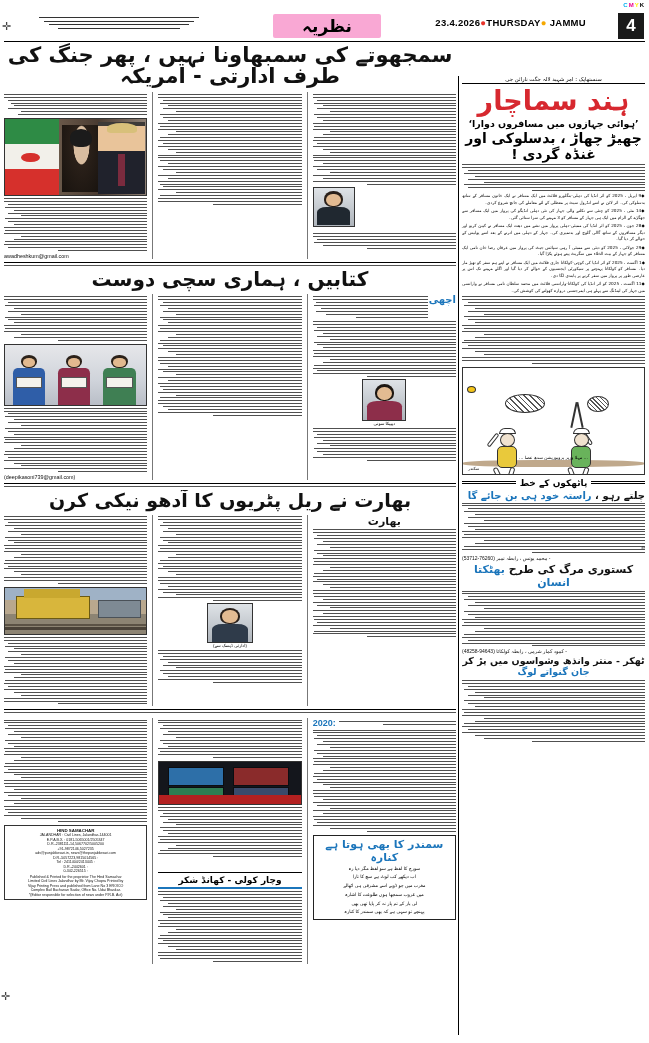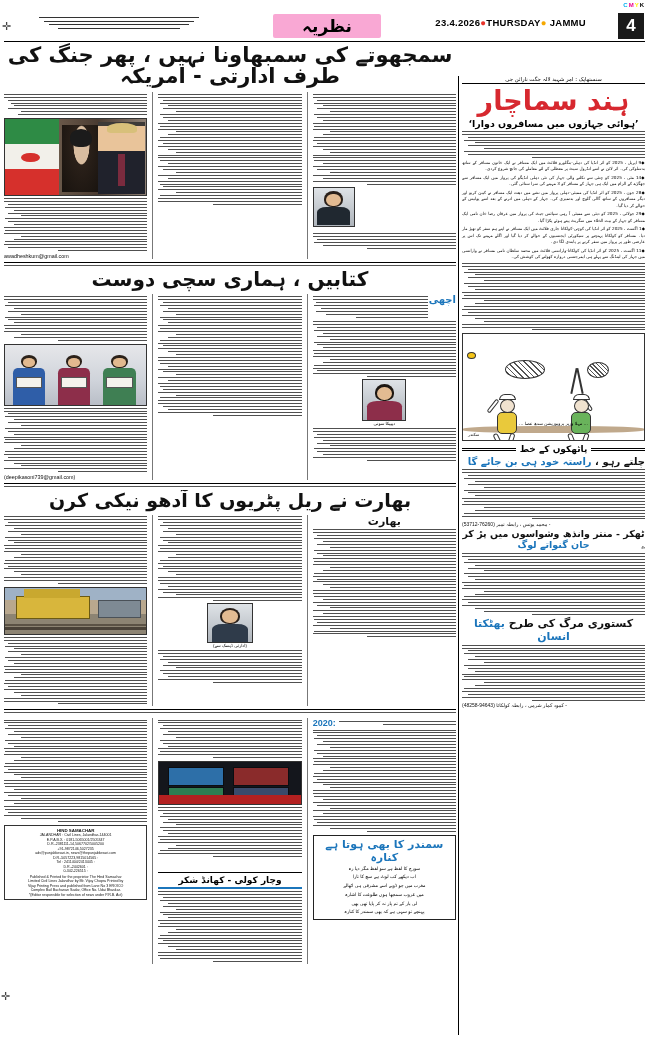--- a/index.html
+++ b/index.html
@@ -881,20 +881,21 @@
   <div class="rightzone">
 
     <div style="direction:rtl;text-align:center;font-size:5.4px;font-family:'DejaVu Sans',sans-serif;border-bottom:.8px solid #000;padding-bottom:1px;">سنستھاپک : امر شہید لالہ جگت نارائن جی</div>
 
     <div style="text-align:center;margin:1px 0 2px;">
       <span style="font-size:27px;font-weight:bold;color:#D7282F;direction:rtl;font-family:'DejaVu Sans',sans-serif;letter-spacing:-1px;">ہند سماچار</span>
     </div>
 
     <div style="direction:rtl;text-align:center;font-size:9.5px;font-weight:bold;font-family:'DejaVu Sans',sans-serif;">’ہوائی جہازوں میں مسافروں دوارا‘</div>
 
+    <div style="direction:rtl;text-align:center;font-size:14px;font-weight:bold;font-family:'DejaVu Sans',sans-serif;line-height:1.15;margin:1px 0 2px;">چھیڑ چھاڑ ، بدسلوکی اور غنڈہ گردی !</div>
 
     <div class="utext dense" style="font-size:4px;">
       <i></i>
         <i></i>
         <i></i>
         <i></i>
         <i></i>
         <i></i>
         <i></i>
         <i></i>
@@ -1010,20 +1011,50 @@
           <i></i>
           <i></i>
           <i></i>
           <i></i>
           <i></i>
       </div>
       <div class="sig">- محمد یونس ، رابطہ نمبر (76260-53712)</div>
     </div>
 
     <div style="margin-top:2px;">
+      <div style="direction:rtl;text-align:center;font-size:11px;font-weight:bold;font-family:'DejaVu Sans',sans-serif;">
+        <span style="color:#111;">کستوری مرگ کی طرح</span>
+        <span style="color:#1B75BB;">بھٹکتا انسان</span>
+      </div>
+      <div class="utext dense" style="font-size:4px;margin-top:1px;">
+        <i></i>
+          <i></i>
+          <i></i>
+          <i></i>
+          <i></i>
+          <i></i>
+          <i></i>
+          <i></i>
+          <i></i>
+          <i></i>
+          <i></i>
+          <i></i>
+          <i></i>
+          <i></i>
+          <i></i>
+          <i></i>
+          <i></i>
+          <i></i>
+          <i></i>
+          <i></i>
+      </div>
+      <div class="sig">- کمود کمار شرمی ، رابطہ کولکاتا (94643-48258)</div>
+    </div>
+
+    <div style="margin-top:2px;">
       <div style="direction:rtl;text-align:center;font-size:9.5px;font-weight:bold;font-family:'DejaVu Sans',sans-serif;line-height:1.15;">
         <span style="color:#111;">ٹھکر - منتر وانذھ وشواسوں میں پڑ کر</span>
         <span style="color:#1B75BB;">جان گنواتے لوگ</span>
       </div>
       <div class="utext dense" style="font-size:4px;margin-top:1px;">
         <i></i>
           <i></i>
           <i></i>
           <i></i>
           <i></i>
@@ -1040,45 +1071,15 @@
           <i></i>
           <i></i>
           <i></i>
           <i></i>
           <i></i>
           <i></i>
           <i></i>
       </div>
     </div>
 
-    <div style="margin-top:2px;">
-      <div style="direction:rtl;text-align:center;font-size:11px;font-weight:bold;font-family:'DejaVu Sans',sans-serif;">
-        <span style="color:#111;">کستوری مرگ کی طرح</span>
-        <span style="color:#1B75BB;">بھٹکتا انسان</span>
-      </div>
-      <div class="utext dense" style="font-size:4px;margin-top:1px;">
-        <i></i>
-          <i></i>
-          <i></i>
-          <i></i>
-          <i></i>
-          <i></i>
-          <i></i>
-          <i></i>
-          <i></i>
-          <i></i>
-          <i></i>
-          <i></i>
-          <i></i>
-          <i></i>
-          <i></i>
-          <i></i>
-          <i></i>
-          <i></i>
-          <i></i>
-          <i></i>
-      </div>
-      <div class="sig">- کمود کمار شرمی ، رابطہ کولکاتا (94643-48258)</div>
-    </div>
-
     <div class="vert-note">4</div>
   </div>
 </div>
 
 </body></html>

